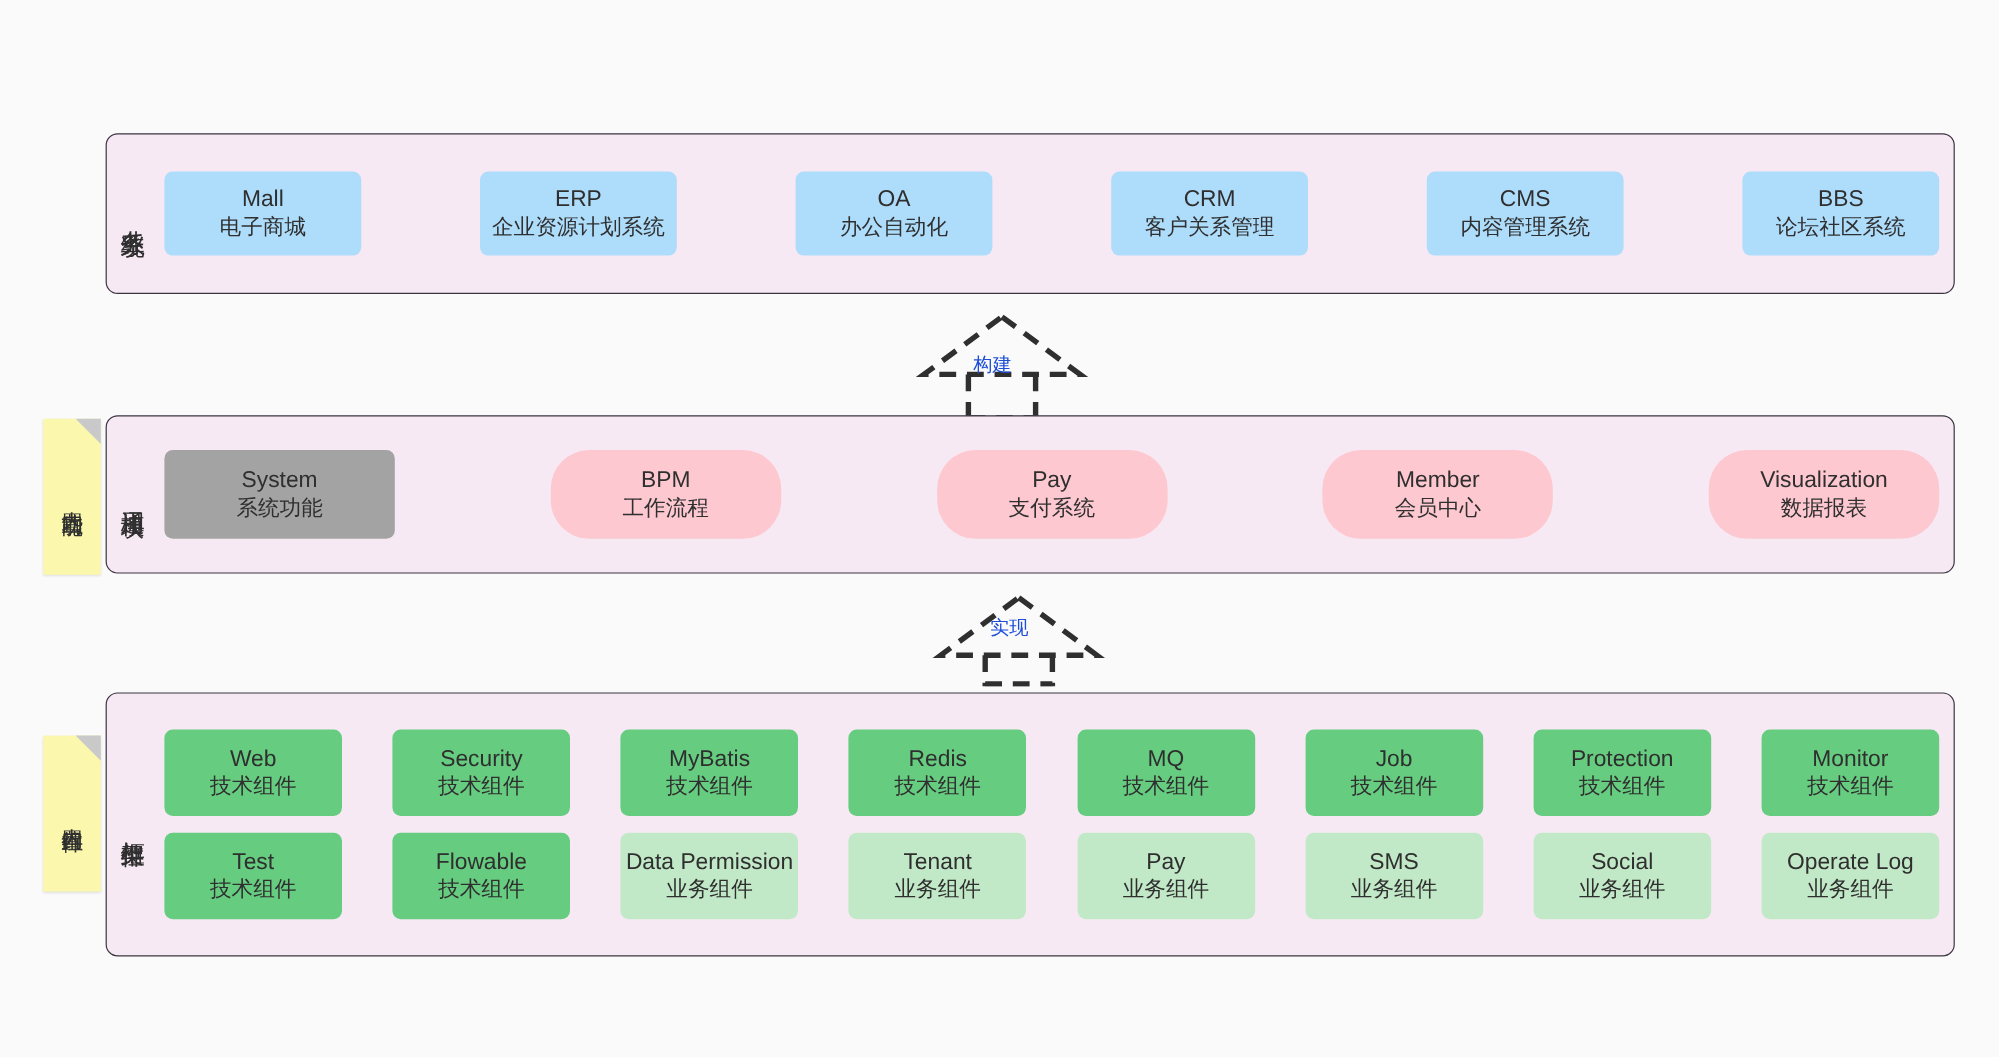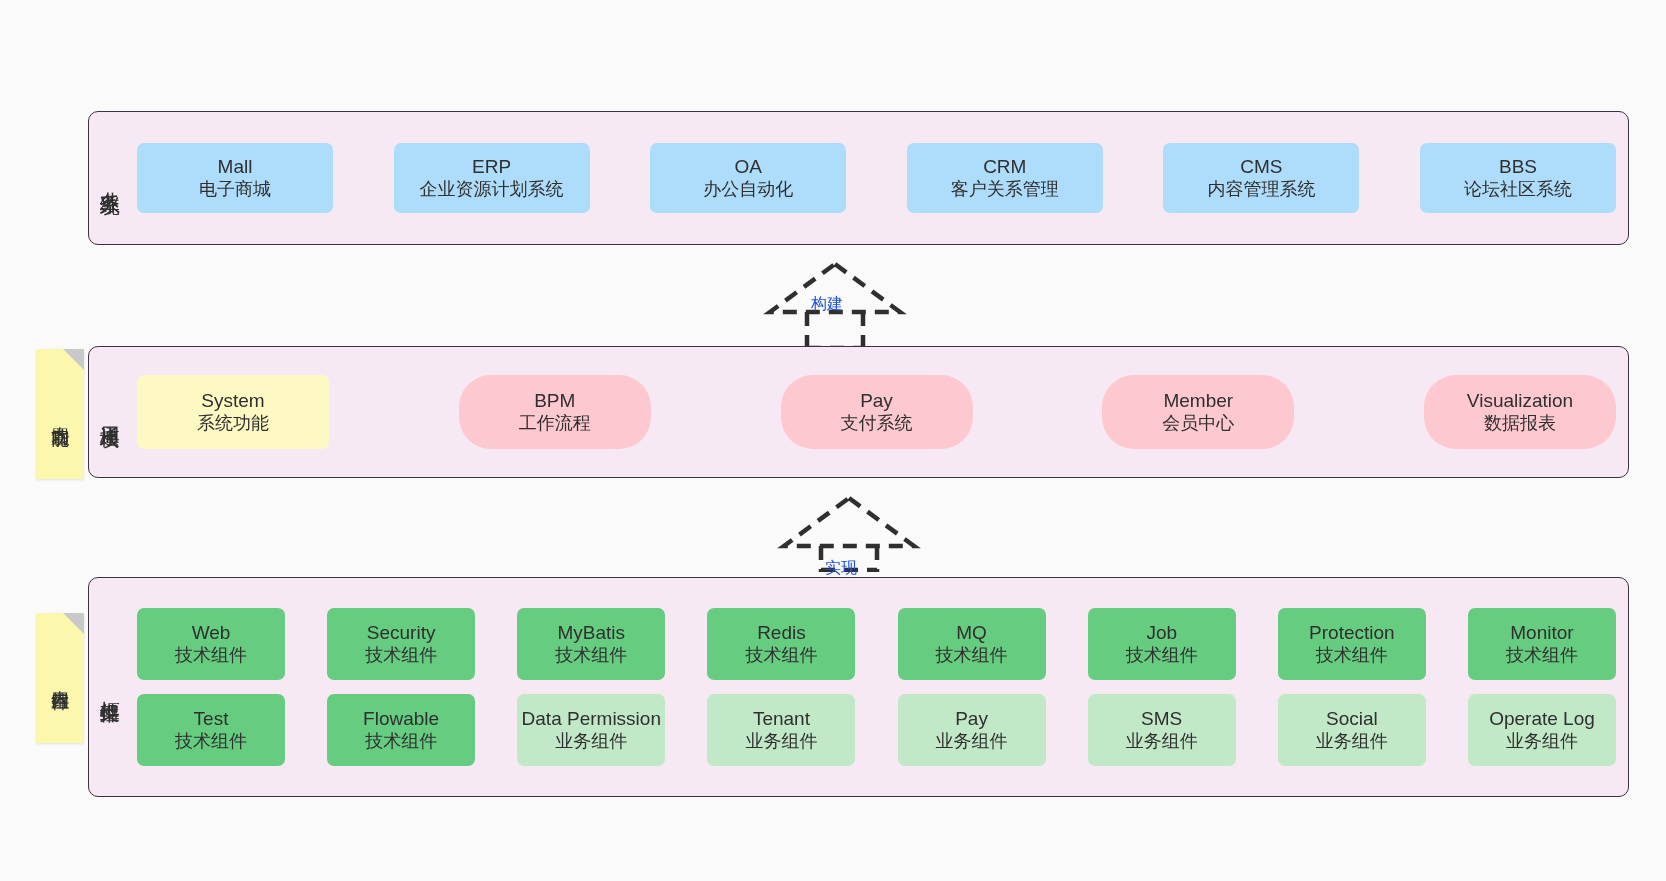--- a/index.html
+++ b/index.html
@@ -70,27 +70,27 @@
     justify-content: center;
     text-align: center;
     line-height: 1.2;
     color: #2f2f2f;
     padding: 2px 4px;
   }
   .box .t1 { font-size: 19px; }
   .box .t2 { font-size: 18px; }
 
   .blue      { background: #aedcfb; }
-  .red       { background: #fef9c3; }
+  .red       { background: #a3a3a3; }
   .pinklight { background: #fdc8d0; border-radius: 32px; }
   .green     { background: #66cc80; }
   .greenlight{ background: #c2e9c7; }
 
   
-  #layer1 .box { width: 196px; height: 70px; }
+  #layer1 .box { width: 164px; height: 70px; }
   
   #layer2 .box { width: 192px; height: 74px; }
   
   #layer3 .box { width: 148px; height: 72px; justify-content: center; }
 
   
   .sticky {
     position: absolute;
     width: 48px;
     background: #fbf8ae;
@@ -209,21 +209,21 @@
       </div>
     </div>
   </div>
 
   <div class="arrow" style="left:764px; top:492px; width:170px; height:80px;">
     <svg width="170" height="80" viewBox="0 0 170 80">
       <path d="M 85 6 L 150 54 L 20 54 Z" fill="none" stroke="#2f2f2f" stroke-width="4.5" stroke-dasharray="14 9" stroke-linejoin="miter"></path>
       <path d="M 57 54 L 57 80 M 113 54 L 113 80 M 57 78 L 113 78" fill="none" stroke="#2f2f2f" stroke-width="4.5" stroke-dasharray="14 9"></path>
     </svg>
   </div>
-  <div class="arrow-label" style="left:825px; top:558px;font-family:Liberation Serif, serif;">实现</div>
+  <div class="arrow-label" style="left:825px; top:513px;font-family:Liberation Serif, serif;">实现</div>
 
   <div class="sticky" style="left:36px; top:613px; width:48px; height:130px;">
     <span class="fold"></span>
     <span>内置组件</span>
   </div>
 
   <div class="layer" id="layer3" style="left:88px; top:577px; width:1541px; height:220px;">
     <div class="layer-title">框架组件</div>
     <div class="layer-body">
 

